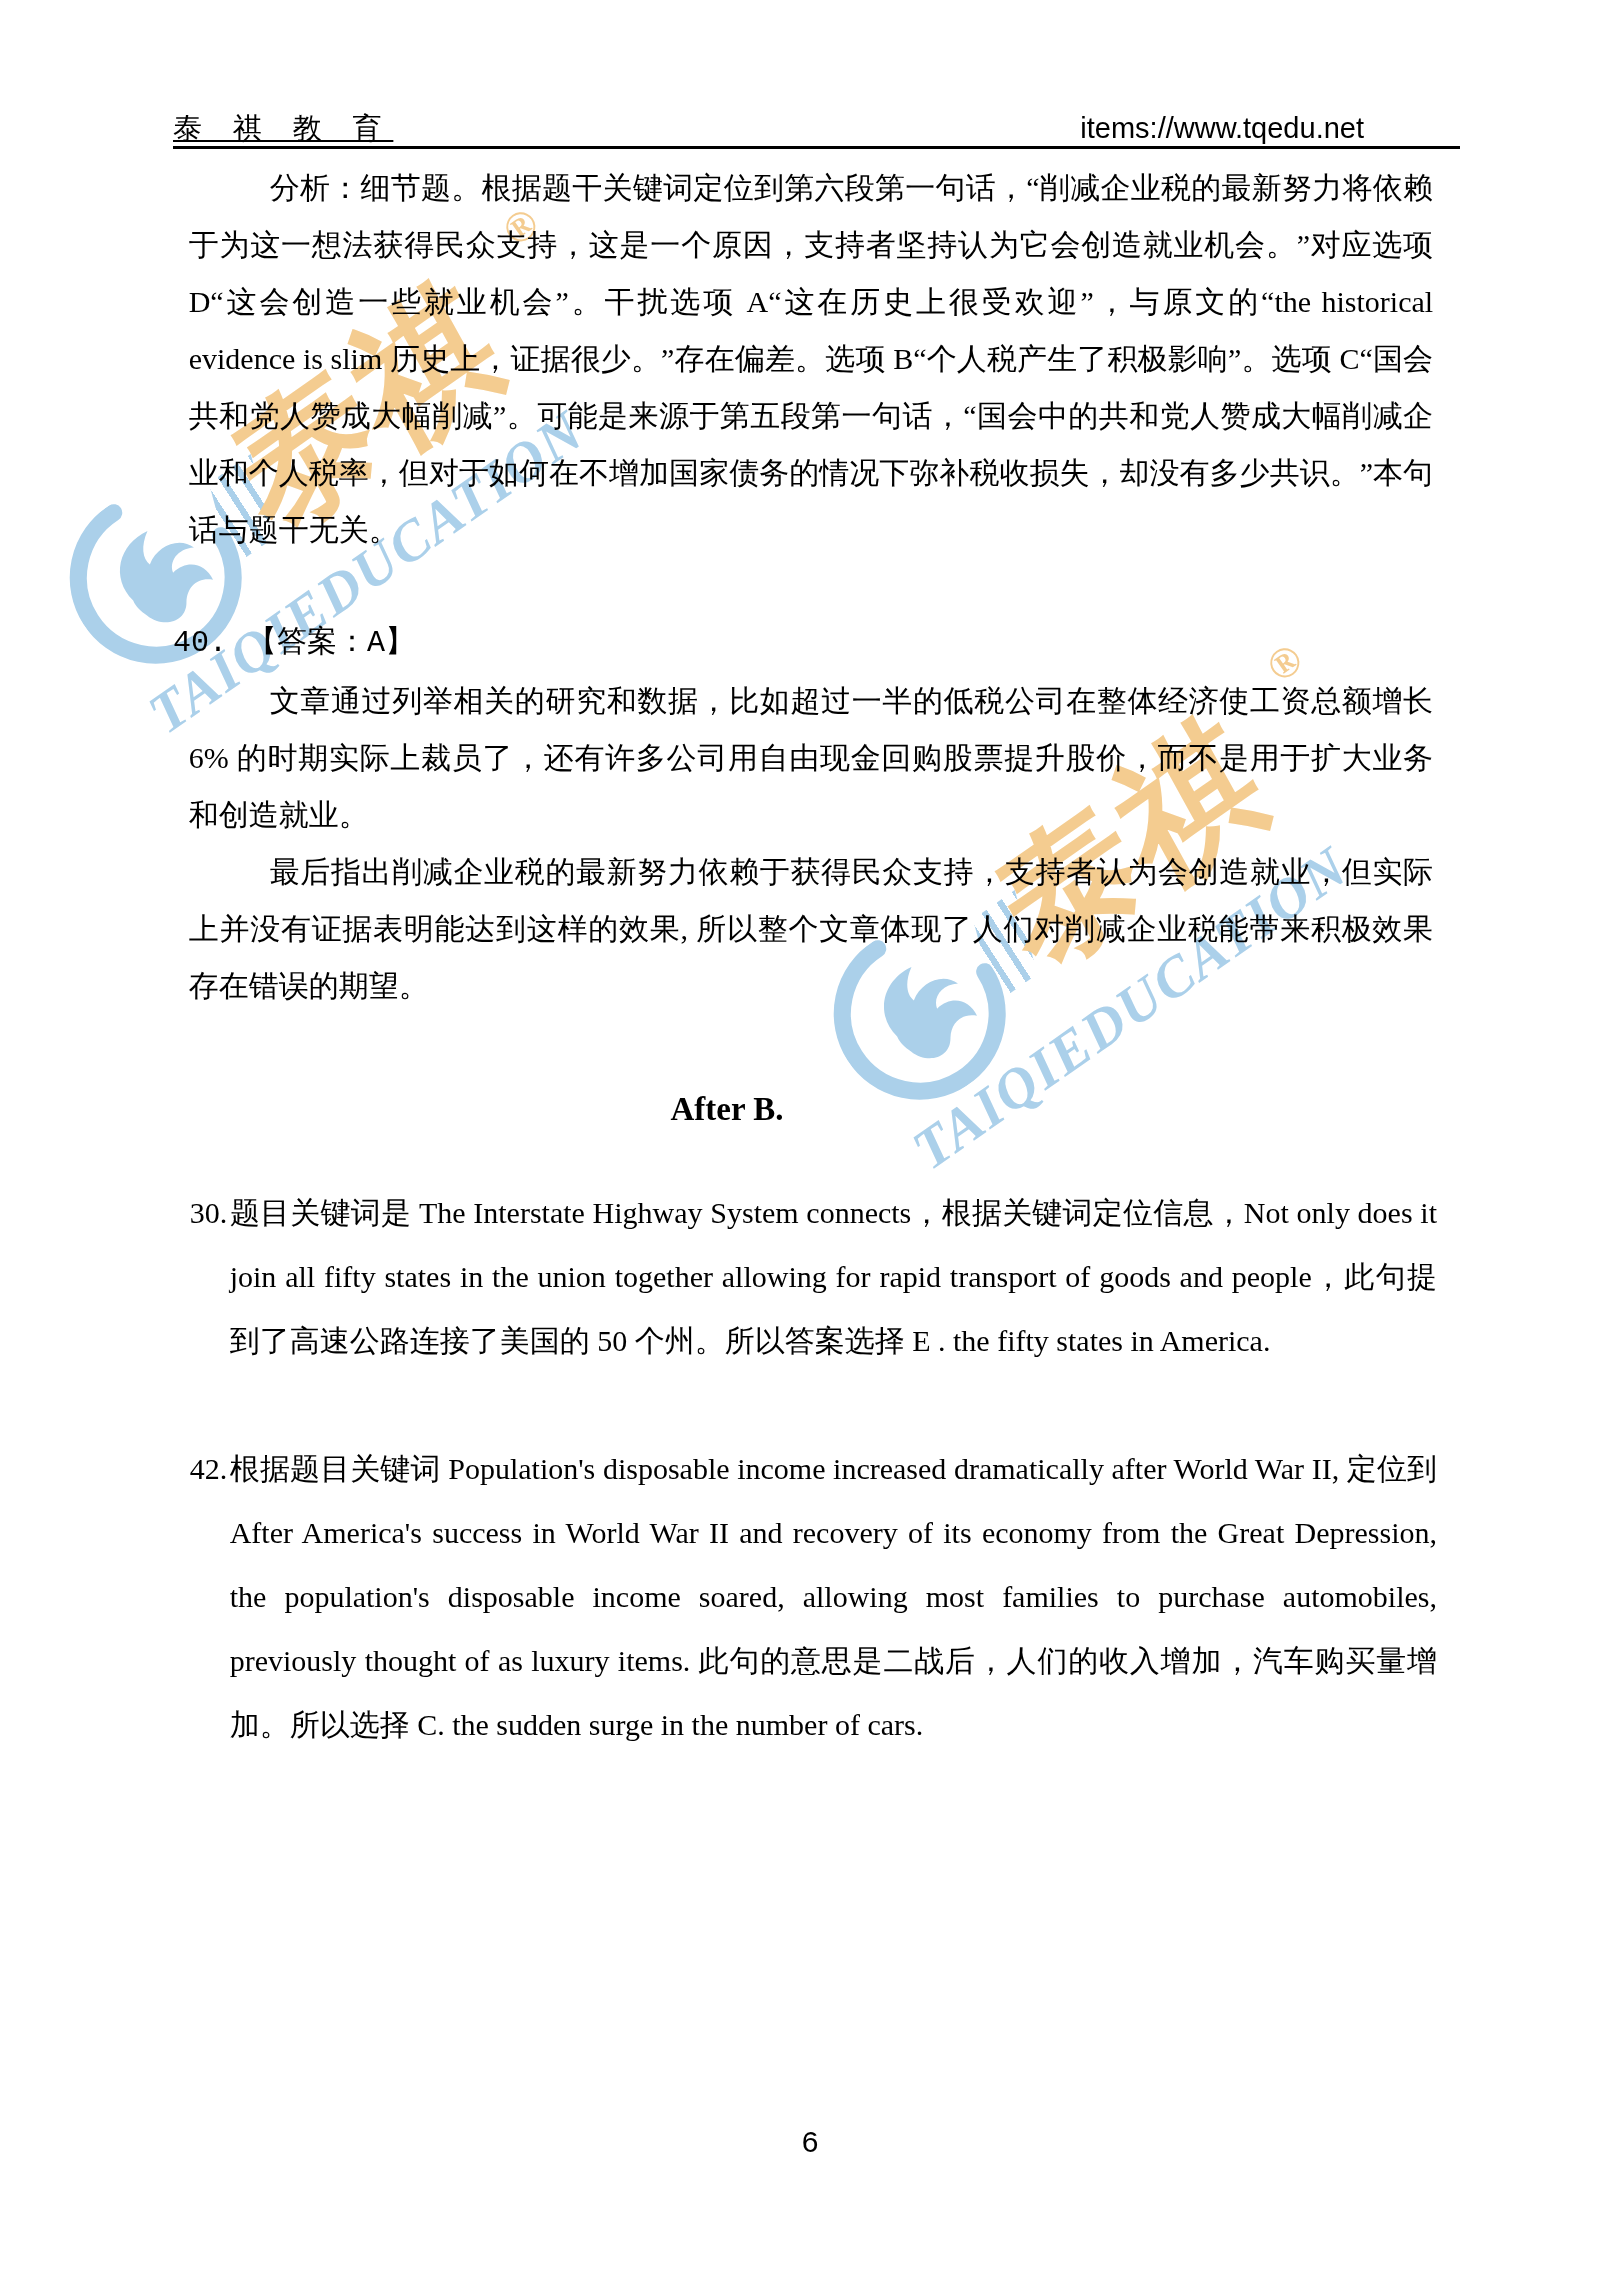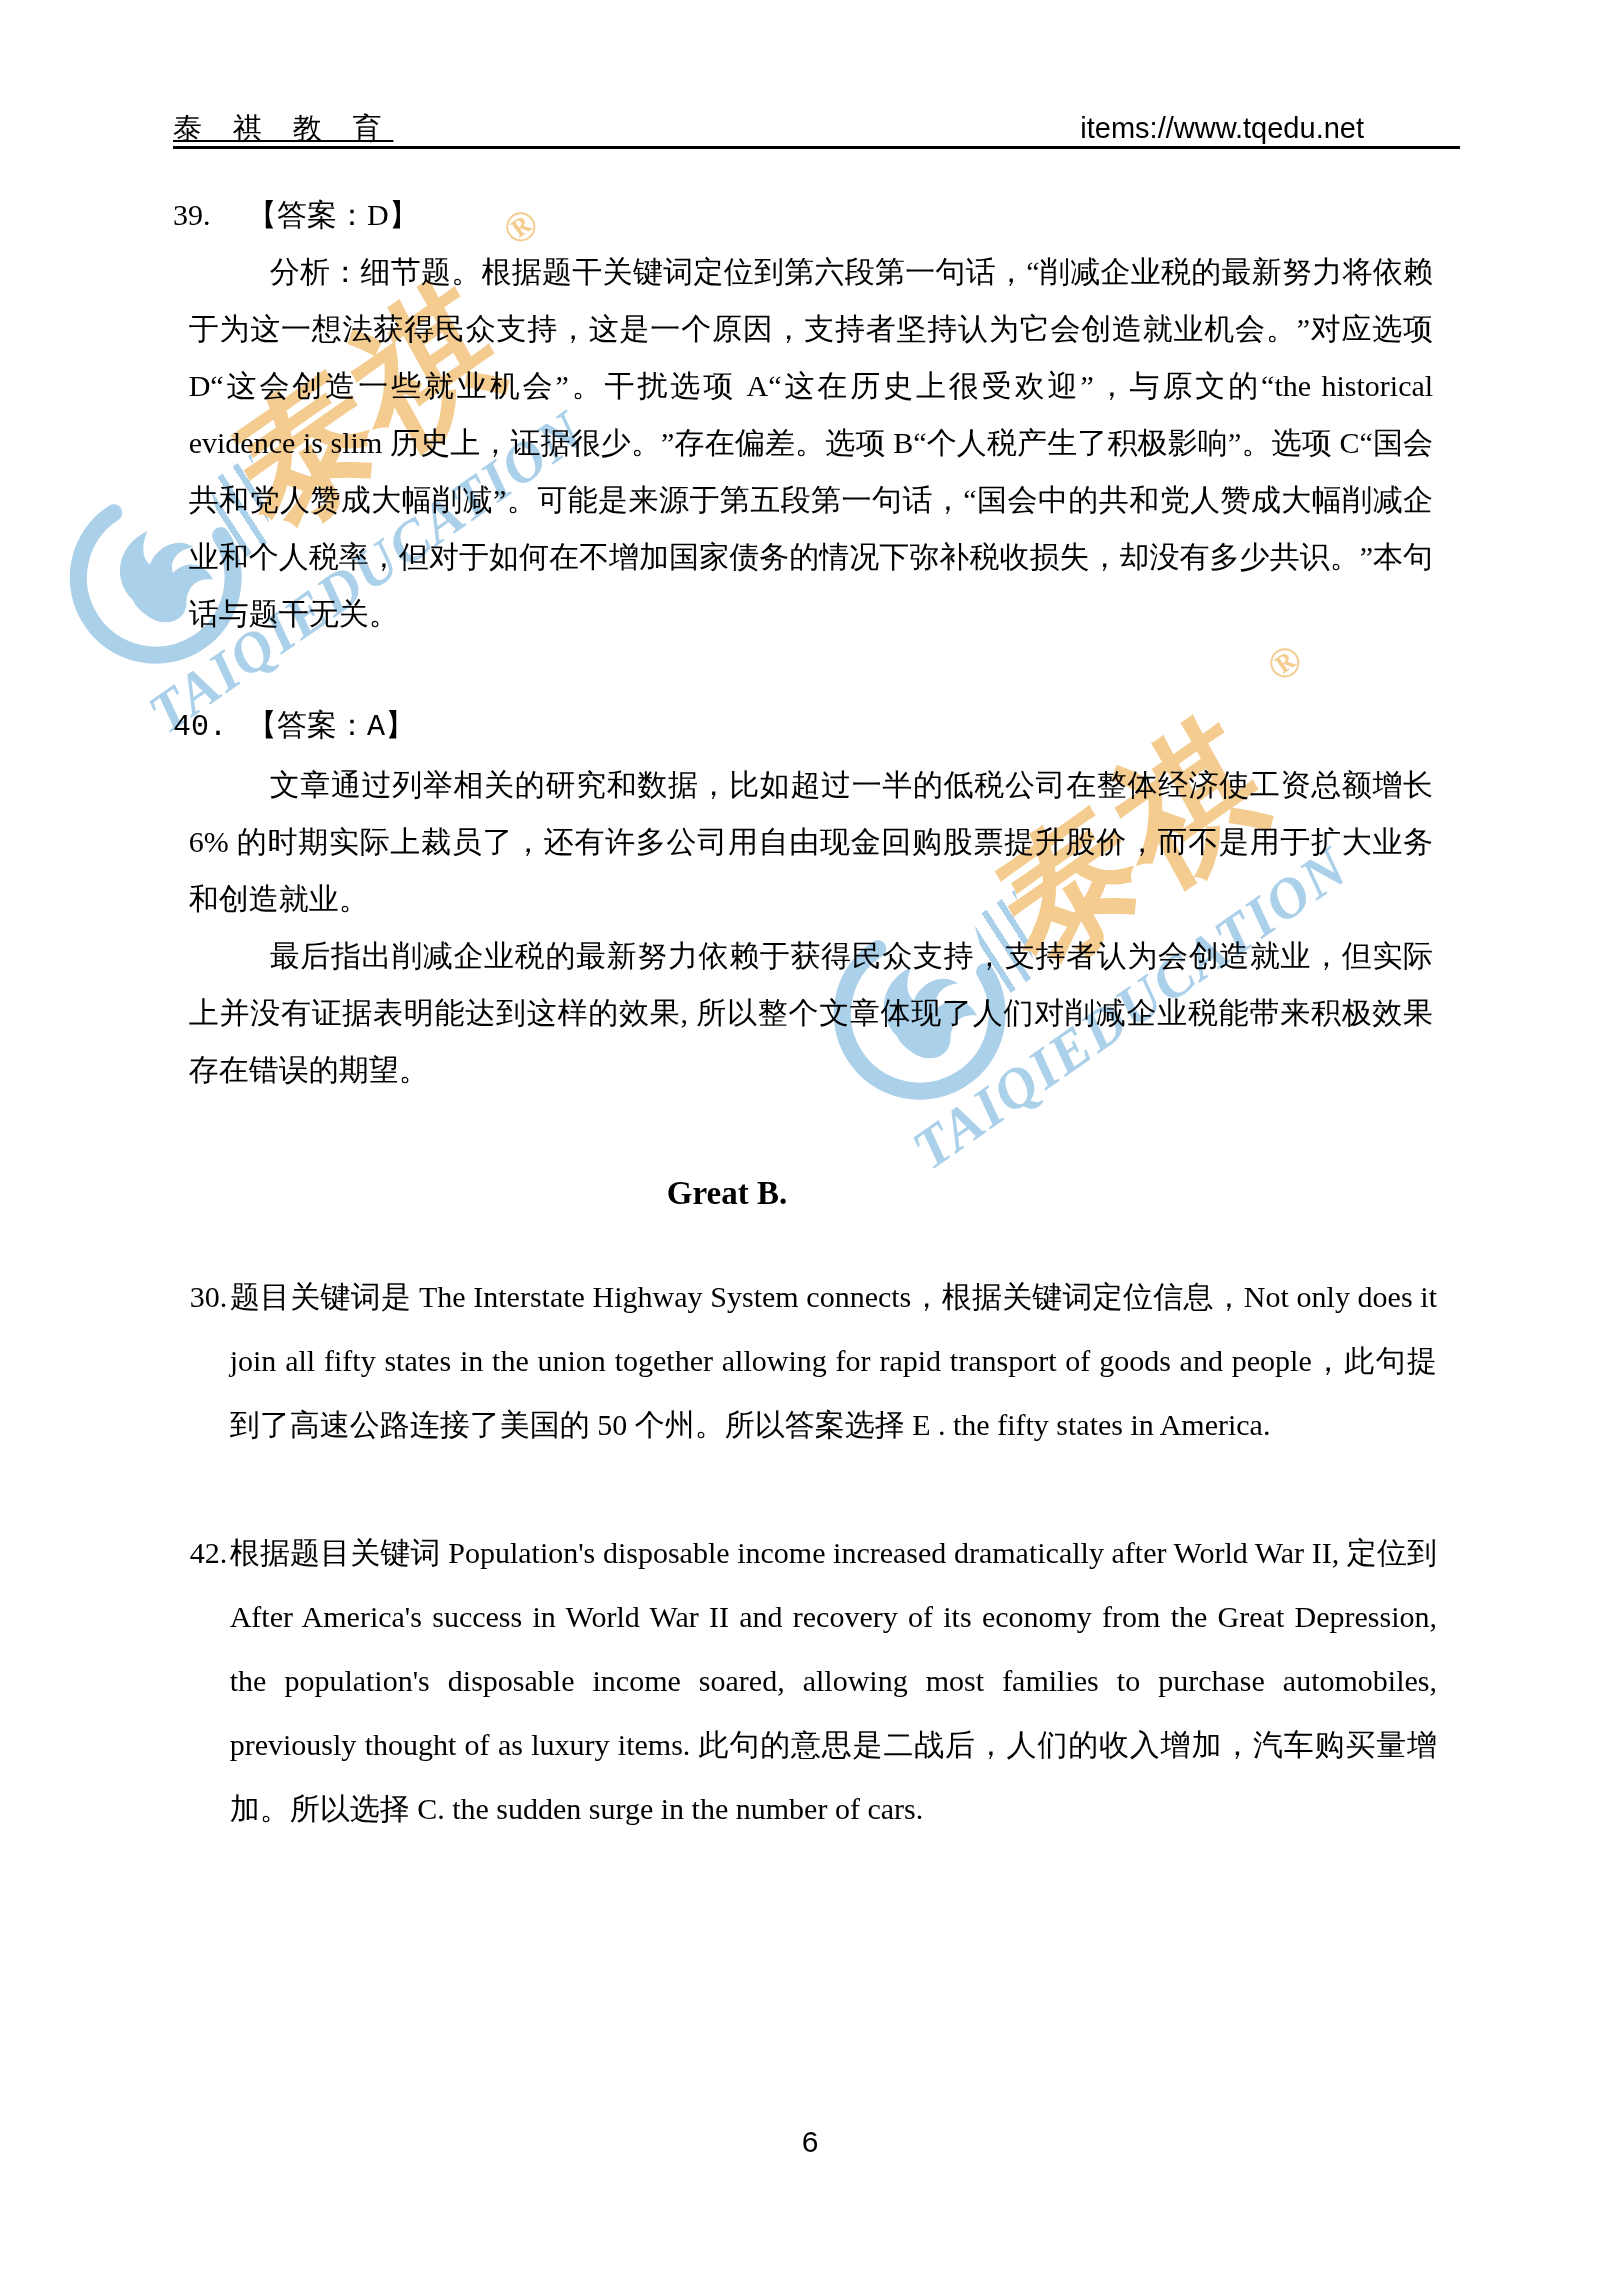--- a/index.html
+++ b/index.html
@@ -109,32 +109,29 @@
   <span class="wm-latin">TAIQIEDUCATION</span>
 </div>
 
 <header>
   <span class="brand">泰 祺 教 育</span>
   <span class="site-url">items://www.tqedu.net</span>
 </header>
 
 <main>
 
-  <div class="ans-line">
-    <span class="qnum">39.</span><span>【答案：D】</span>
-  </div>
   <p class="cn-para">分析：细节题。根据题干关键词定位到第六段第一句话，“削减企业税的最新努力将依赖于为这一想法获得民众支持，这是一个原因，支持者坚持认为它会创造就业机会。”对应选项 D“这会创造一些就业机会”。干扰选项 A“这在历史上很受欢迎”，与原文的“the historical evidence is slim 历史上，证据很少。”存在偏差。选项 B“个人税产生了积极影响”。选项 C“国会共和党人赞成大幅削减”。可能是来源于第五段第一句话，“国会中的共和党人赞成大幅削减企业和个人税率，但对于如何在不增加国家债务的情况下弥补税收损失，却没有多少共识。”本句话与题干无关。</p>
 
   <div class="ans-line" id="q40-ans">
     <span class="qnum">40.</span><span>【答案：A】</span>
   </div>
   <p class="cn-para">文章通过列举相关的研究和数据，比如超过一半的低税公司在整体经济使工资总额增长 6% 的时期实际上裁员了，还有许多公司用自由现金回购股票提升股价，而不是用于扩大业务和创造就业。</p>
   <p class="cn-para">最后指出削减企业税的最新努力依赖于获得民众支持，支持者认为会创造就业，但实际上并没有证据表明能达到这样的效果, 所以整个文章体现了人们对削减企业税能带来积极效果存在错误的期望。</p>
 
-  <div class="partb-heading">Great B.</div>
+  <div class="partb-heading">After B.</div>
 
   <div class="pb-item" id="pb41">
     <span class="qnum">30.</span><span>题目关键词是 The Interstate Highway System connects，根据关键词定位信息，Not only does it join all fifty states in the union together allowing for rapid transport of goods and people，此句提到了高速公路连接了美国的 50 个州。所以答案选择 E . the fifty states in America.</span>
   </div>
 
   <div class="pb-item" id="pb42">
     <span class="qnum">42.</span><span>根据题目关键词 Population's disposable income increased dramatically after World War II, 定位到 After America's success in World War II and recovery of its economy from the Great Depression, the population's disposable income soared, allowing most families to purchase automobiles, previously thought of as luxury items. 此句的意思是二战后，人们的收入增加，汽车购买量增加。所以选择 C. the sudden surge in the number of cars.</span>
   </div>
 
 </main>

